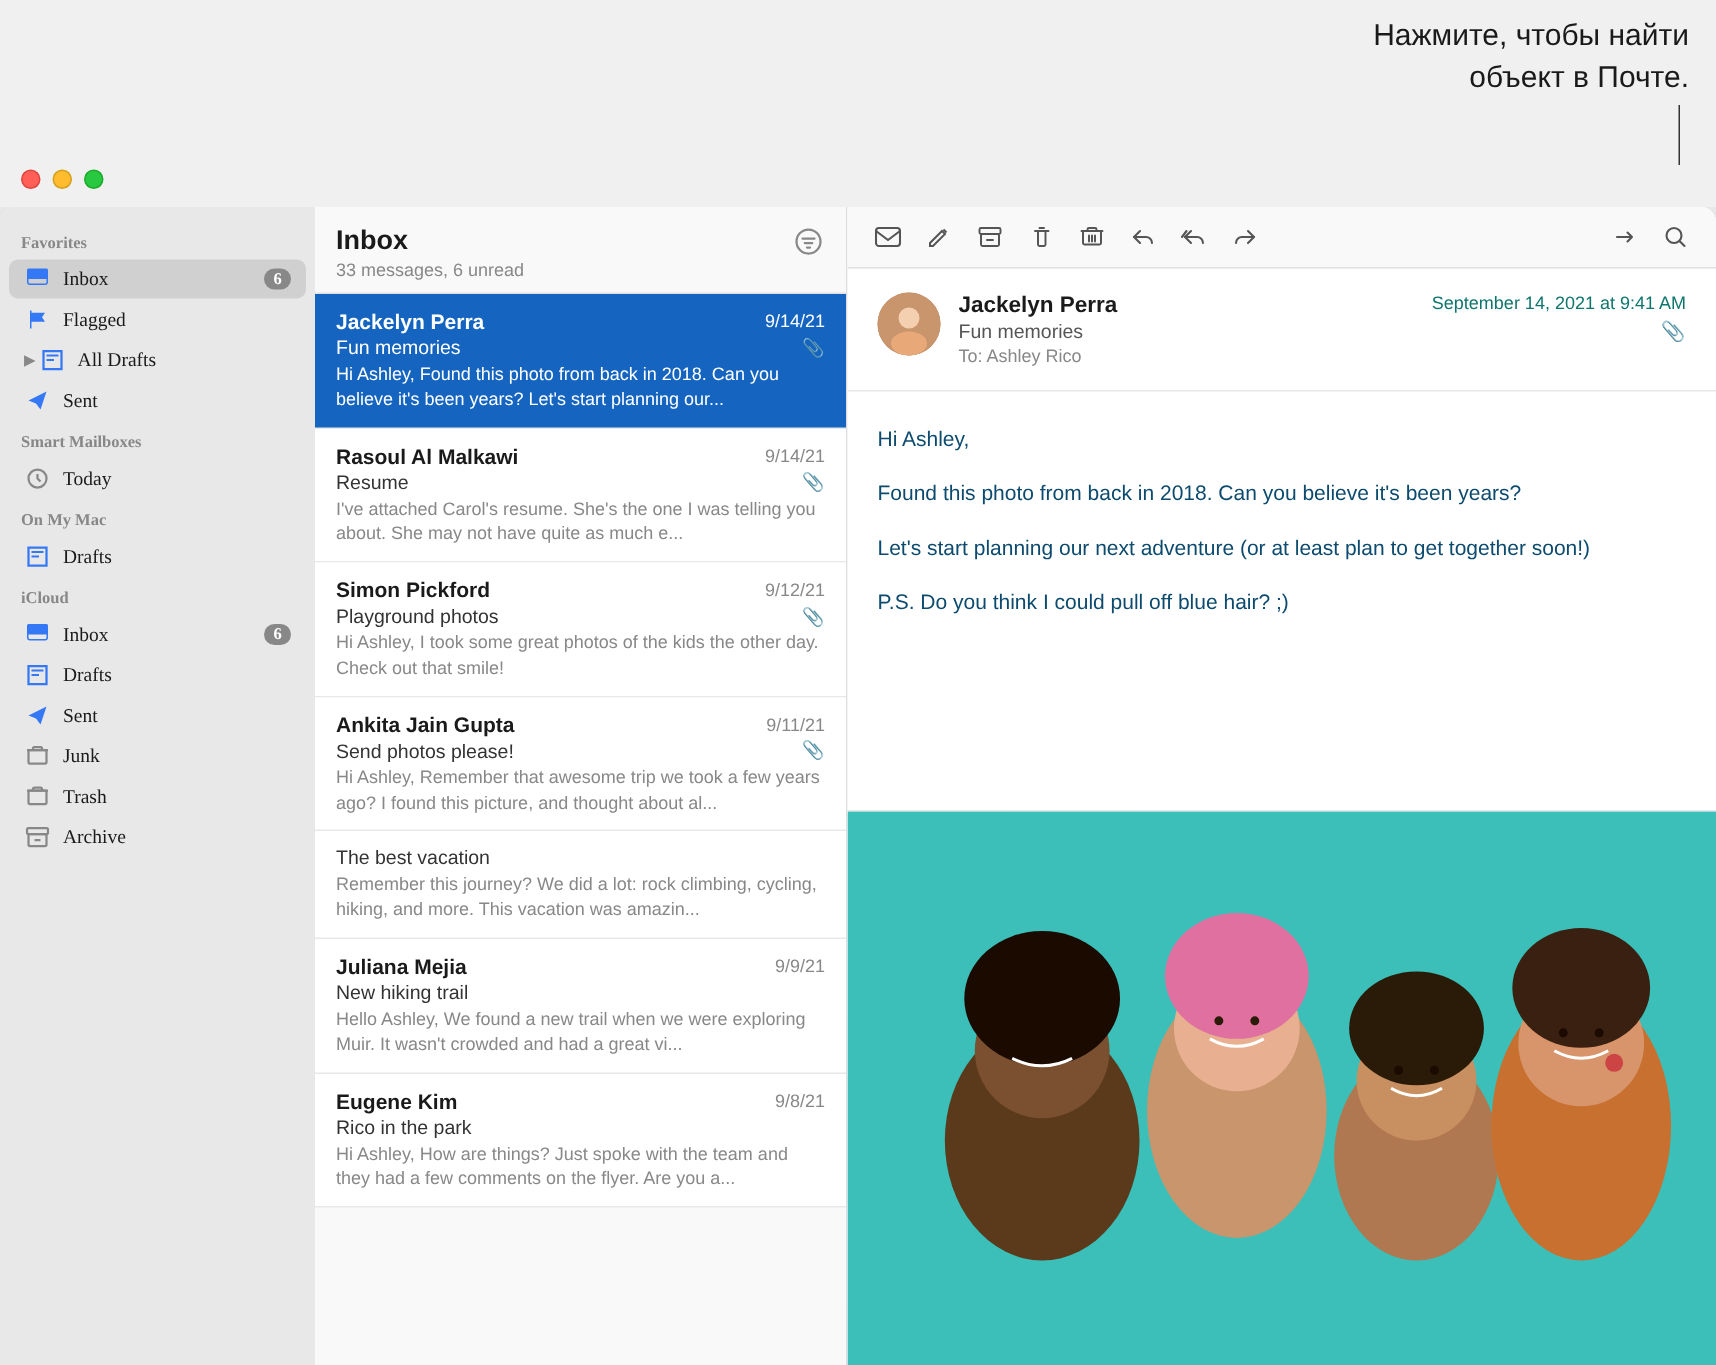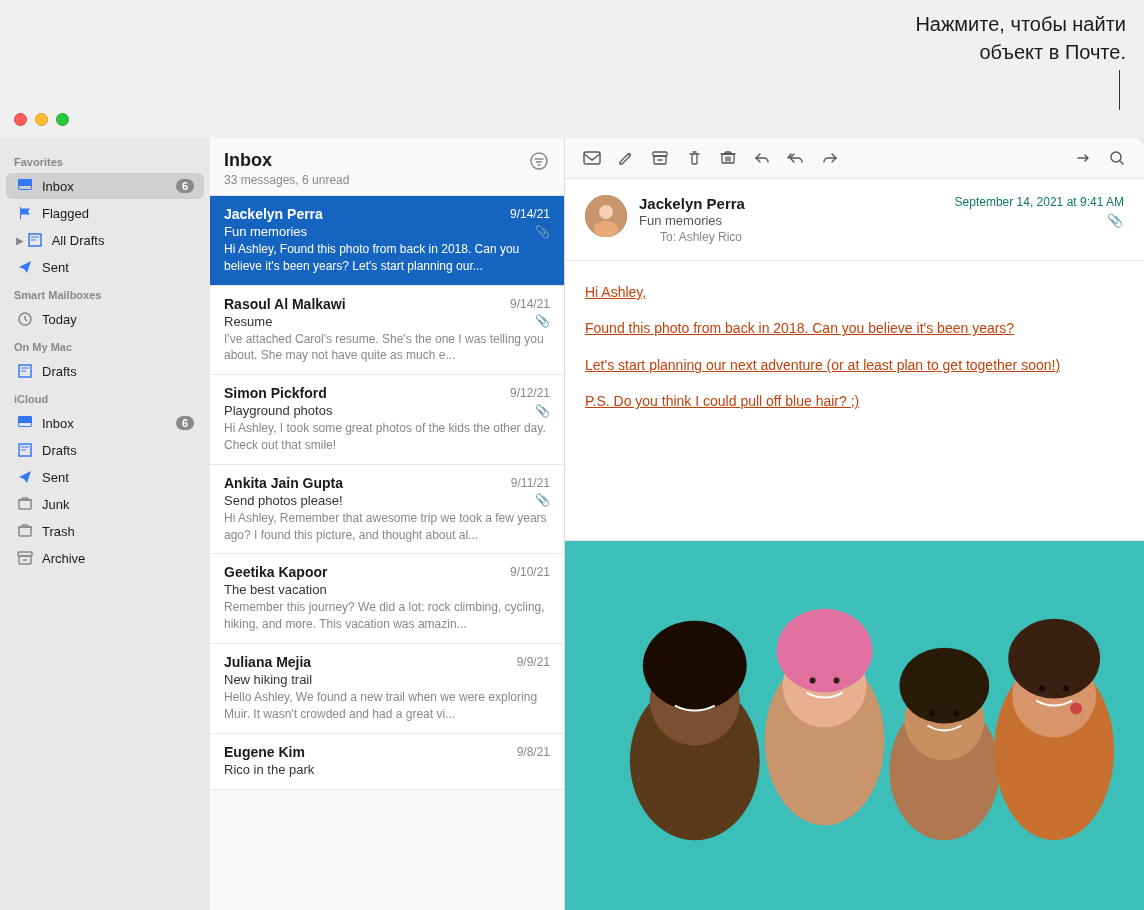--- a/index.html
+++ b/index.html
@@ -85,20 +85,21 @@
     .light-green { background: #28c840; border: 1px solid #1aab29; }
 
     
     .sidebar {
       width: 210px;
       background: #e8e8e8;
       min-height: 100%;
       padding-top: 10px;
       flex-shrink: 0;
       overflow-y: auto;
+      font-family: Liberation Serif, serif;
     }
 
     .sidebar-section-label {
       font-size: 11px;
       font-weight: 600;
       color: #888;
       padding: 8px 14px 4px 14px;
       text-transform: none;
       letter-spacing: 0;
     }
@@ -307,21 +308,20 @@
     }
     .email-subject-line {
       font-size: 13px;
       color: #555;
       margin-top: 1px;
     }
     .email-to-line {
       font-size: 12px;
       color: #888;
       margin-top: 2px;
-      margin-left: 21px;
     }
     .email-date-right {
       font-size: 12px;
       color: #0f766e;
       text-align: right;
       white-space: nowrap;
     }
     .email-attach-right {
       font-size: 13px;
       color: #888;
@@ -329,24 +329,23 @@
     }
 
     
     .email-body {
       flex: 1;
       overflow-y: auto;
       padding: 20px 20px 0 20px;
     }
     .email-body p {
       font-size: 14px;
-      color: #c2410c;
+      color: #0c4a6e;
       line-height: 1.6;
       margin-bottom: 14px;
-      text-decoration: underline;
     }
 
     
     .email-photo {
       width: 100%;
       background: linear-gradient(135deg, #4ecdc4, #45b7d1, #2196F3);
       height: 370px;
       position: relative;
       overflow: hidden;
       border-top: 1px solid #e8e8e8;
@@ -575,24 +574,20 @@
         <span class="sender-name">Ankita Jain Gupta</span>
         <span class="message-date">9/11/21</span>
       </div>
       <div class="subject">
         <span>Send photos please!</span>
         <span class="attach-icon">📎</span>
       </div>
       <div class="preview">Hi Ashley, Remember that awesome trip we took a few years ago? I found this picture, and thought about al...</div>
     </div>
           <div class="message-item">
-      <div class="message-top-row">
-        <span class="sender-name">Geetika Kapoor</span>
-        <span class="message-date">9/10/21</span>
-      </div>
       <div class="subject">
         <span>The best vacation</span>
 
       </div>
       <div class="preview">Remember this journey? We did a lot: rock climbing, cycling, hiking, and more. This vacation was amazin...</div>
     </div>
           <div class="message-item">
       <div class="message-top-row">
         <span class="sender-name">Juliana Mejia</span>
         <span class="message-date">9/9/21</span>
@@ -605,20 +600,21 @@
     </div>
           <div class="message-item">
       <div class="message-top-row">
         <span class="sender-name">Eugene Kim</span>
         <span class="message-date">9/8/21</span>
       </div>
       <div class="subject">
         <span>Rico in the park</span>
 
       </div>
+      <div class="preview">Hi Ashley, How are things? Just spoke with the team and they had a few comments on the flyer. Are you a...</div>
     </div>
         </div>
 
     </div>
   </div>
 
   <div class="email-detail">
 
     <div class="toolbar">
       <button class="toolbar-btn" title="Get Mail">

